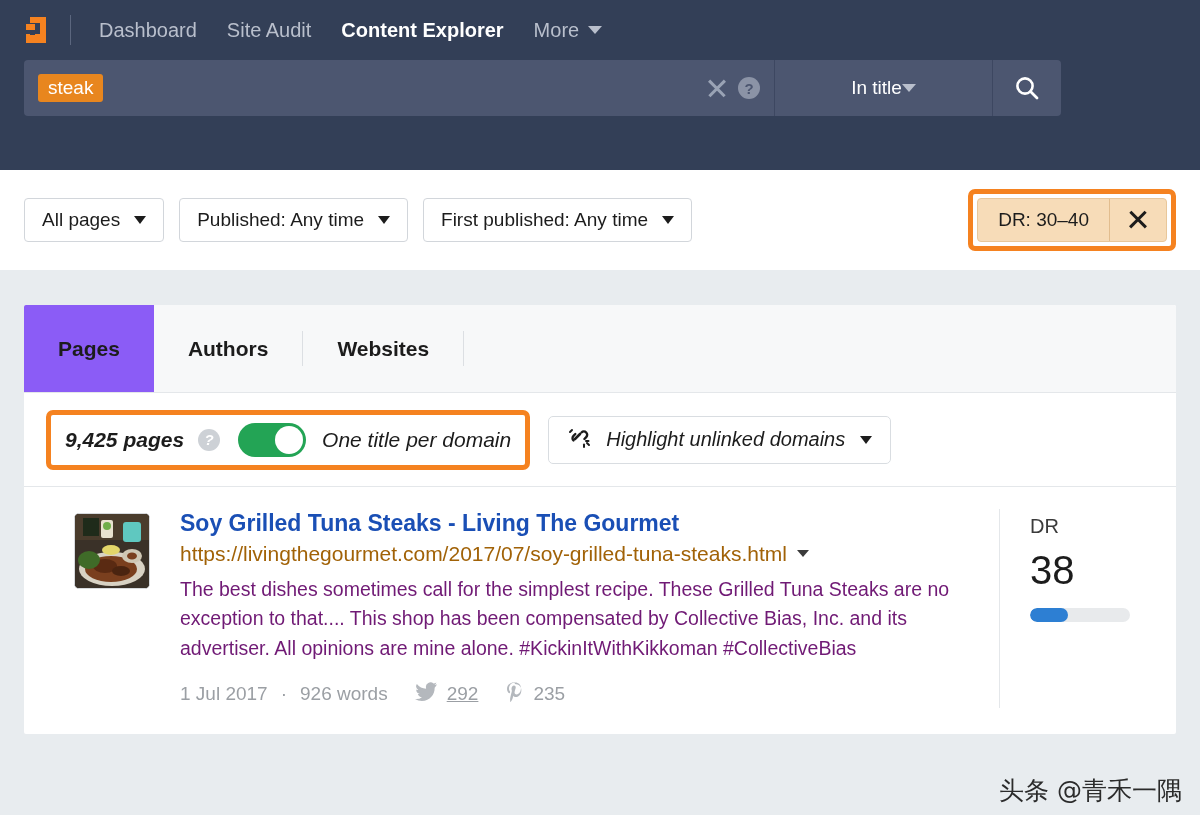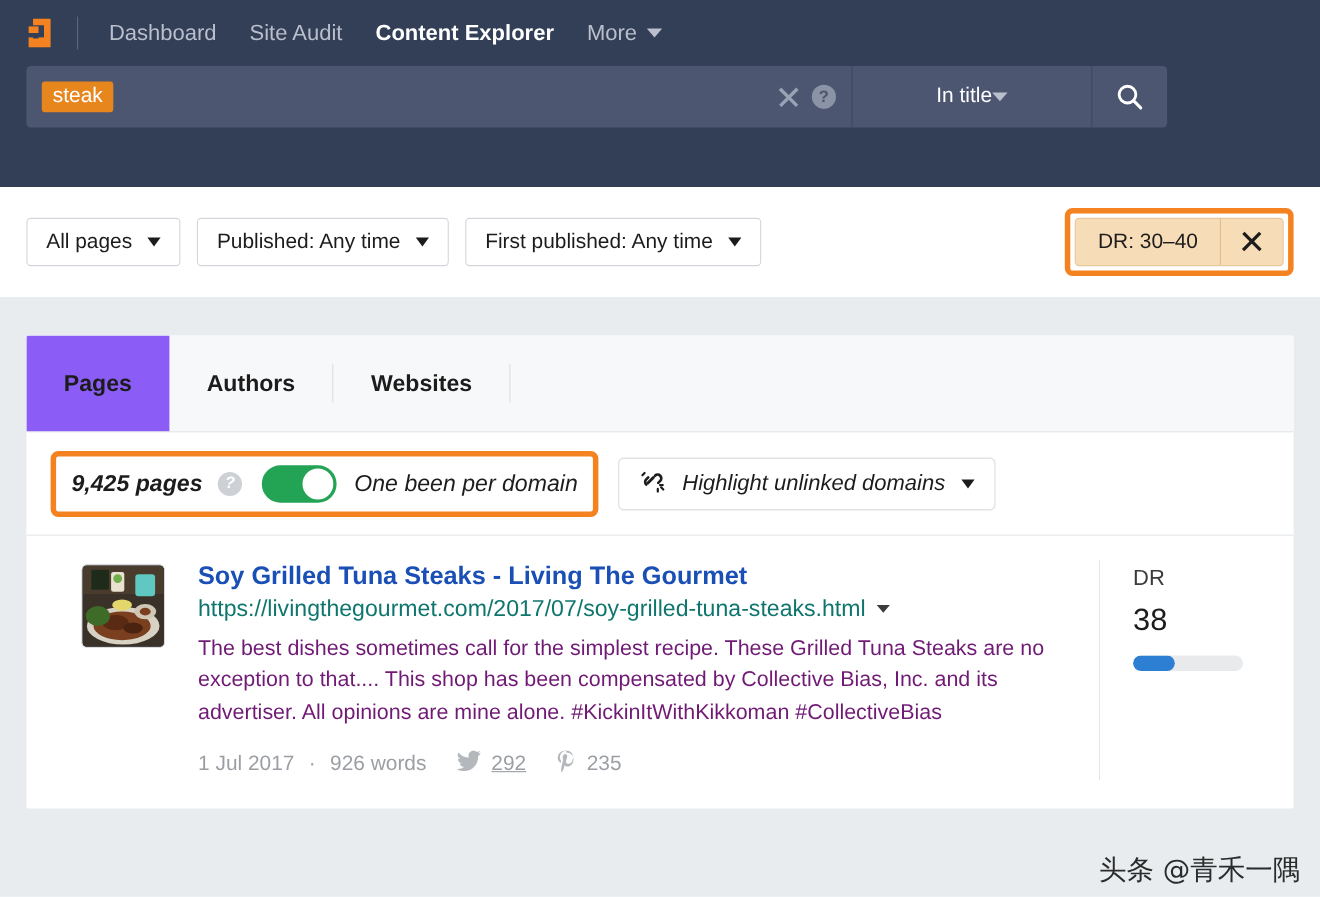--- a/index.html
+++ b/index.html
@@ -330,21 +330,21 @@
     margin-bottom: 4px;
   }
   .res-urlrow {
     display: flex;
     align-items: center;
     gap: 10px;
     margin-bottom: 9px;
   }
   .res-url {
     font-size: 21px;
-    color: #0f766e;
+    color: #a16207;
     cursor: pointer;
     white-space: nowrap;
     overflow: hidden;
     text-overflow: ellipsis;
   }
   .caret-small {
     width: 0; height: 0;
     border-left: 6px solid transparent;
     border-right: 6px solid transparent;
     border-top: 7.5px solid #3b3b3b;
@@ -380,21 +380,21 @@
   }
 
   .dr-col {
     width: 155px;
     flex: none;
     border-left: 1px solid #e4e7ea;
     padding-left: 30px;
     padding-top: 6px;
   }
   .dr-label { font-size: 20px; color: #3b3b3b; margin-bottom: 12px; }
-  .dr-value { font-size: 28px; color: #1c1c1c; line-height: 1; margin-bottom: 18px; }
+  .dr-value { font-size: 40px; color: #1c1c1c; line-height: 1; margin-bottom: 18px; }
   .dr-bar {
     width: 100px; height: 14px;
     border-radius: 7px;
     background: #e8eaec;
     overflow: hidden;
   }
   .dr-fill { height: 100%; background: #2d7fd3; border-radius: 7px; }
 
   
   .watermark {
@@ -489,21 +489,21 @@
       <div class="tab-sep"></div>
     </div>
 
     <div class="toolbar">
       <div class="pages-annot">
         <span class="pages-count">9,425 pages</span>
         <span class="help-gray">?</span>
         <span class="toggle">
           <span class="knob"></span>
         </span>
-        <span class="toggle-label">One been per domain</span>
+        <span class="toggle-label">One title per domain</span>
       </div>
       <div class="hl-btn">
         <span>
           <svg width="24" height="22" viewBox="0 0 24 22">
             <path d="M8 13 L13 8" stroke="#1c1c1c" stroke-width="2.6" stroke-linecap="round" fill="none"></path>
             <path d="M6.5 14.5 a3.3 3.3 0 0 1 0-4.7 l1.8-1.8" stroke="#1c1c1c" stroke-width="2.4" fill="none" stroke-linecap="round"></path>
             <path d="M14.5 6.5 a3.3 3.3 0 0 1 4.7 4.7 l-1.8 1.8" stroke="#1c1c1c" stroke-width="2.4" fill="none" stroke-linecap="round"></path>
             <line x1="3" y1="6" x2="5" y2="4" stroke="#1c1c1c" stroke-width="2" stroke-linecap="round"></line>
             <line x1="20" y1="17" x2="22" y2="19" stroke="#1c1c1c" stroke-width="2" stroke-linecap="round"></line>
             <line x1="19" y1="15" x2="21.5" y2="15" stroke="#1c1c1c" stroke-width="2" stroke-linecap="round"></line>

